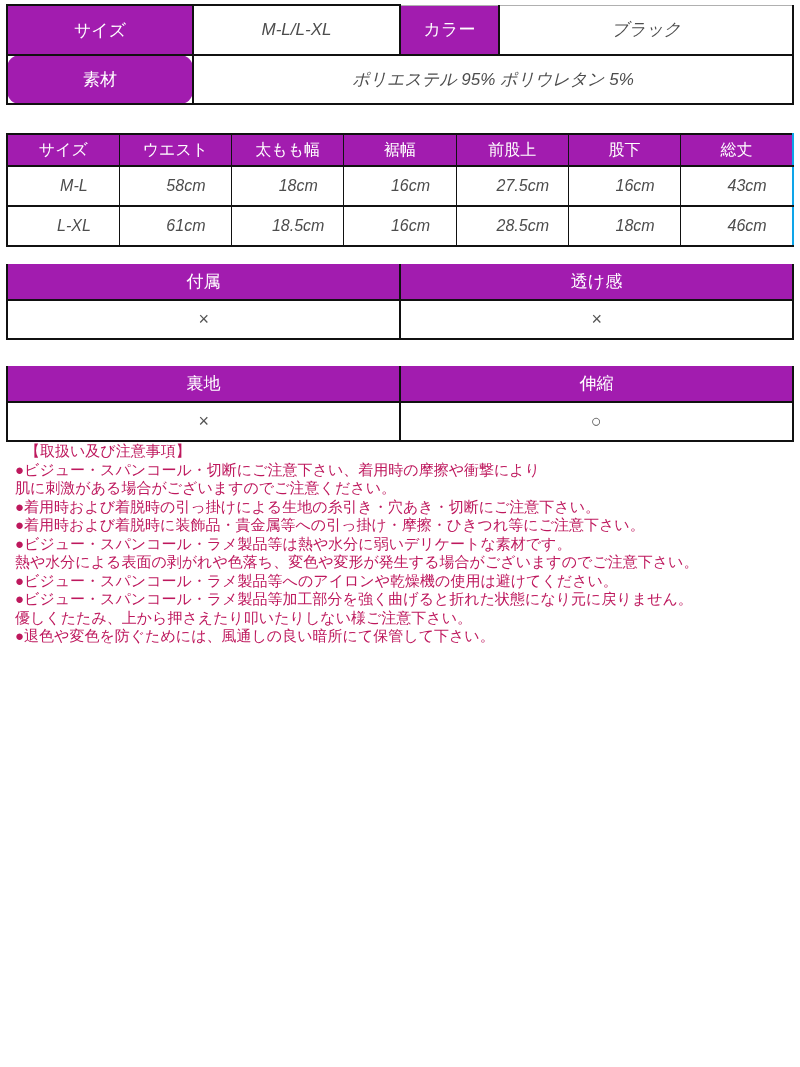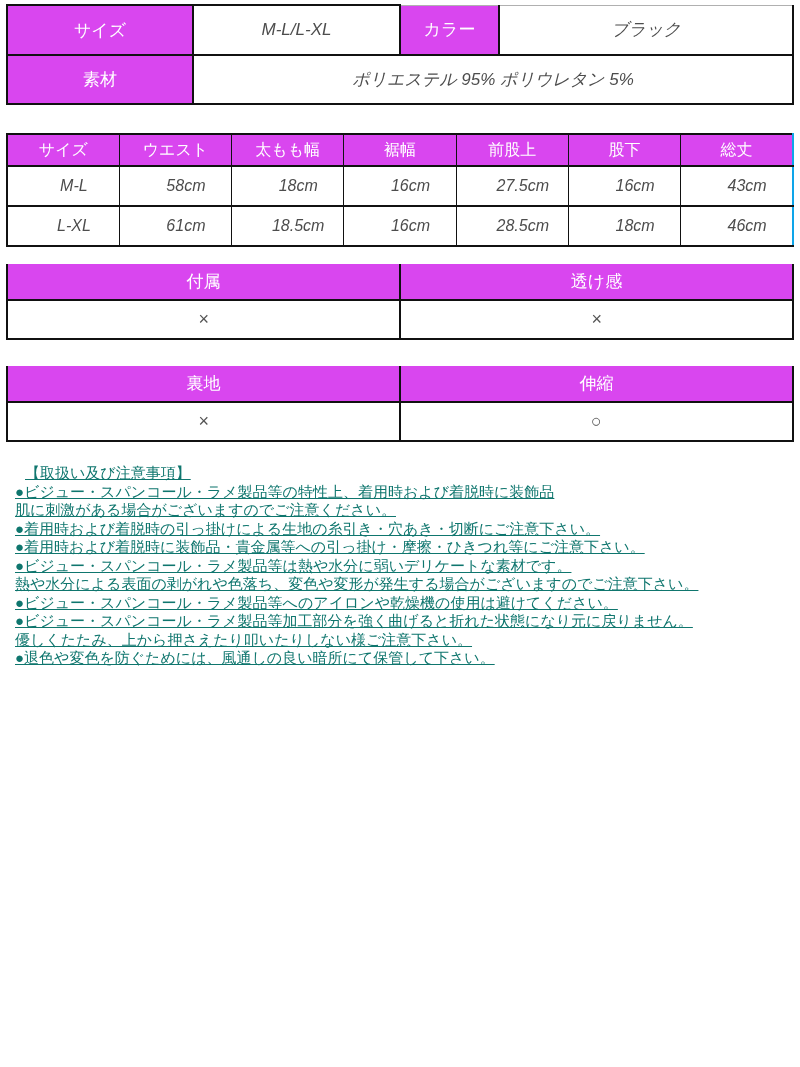--- a/index.html
+++ b/index.html
@@ -24,34 +24,34 @@
     table-layout: fixed;
   }
   td, th {
     text-align: center;
     vertical-align: middle;
     font-weight: normal;
     overflow: hidden;
     white-space: nowrap;
   }
   .hd {
-    background: #d946ef;
+    background: #a21caf;
     color: #ffffff;
   }
   .val {
     background: #ffffff;
     color: #4d4d4d;
     font-style: italic;
   }
 
   
   .t1 { font-size: 17px; }
   .t1 td { border: 2px solid #111111; }
   .t1 tr:first-child td { height: 46px; }
-  .t1 tr:last-child td { height: 45px; }
+  .t1 tr:last-child td { height: 45px; border-radius: 13px; }
   .t1 .w-label { width: 182px; }
   .t1 .w-sizeval { width: 203px; }
   .t1 .w-colorlabel { width: 95px; }
   .t1 .lt { border-top: 1px solid #b0b0b0; }
 
   
   .t2 { margin-top: 28px; font-size: 16px; }
   .t2 th, .t2 td {
     border-top: 2px solid #111111;
     border-bottom: 2px solid #111111;
@@ -72,26 +72,24 @@
     border-top: none;
   }
   .t3 td + td { border-left: 1px solid #111111; }
   .t3 tr.hrow td { height: 33px; }
   .t3 tr.vrow td { height: 35px; font-size: 18px; color: #555555; }
   .t3.first { margin-top: 17px; }
   .t3.second { margin-top: 26px; }
 
   
   .care {
-    margin-top: 22px;
     padding-left: 9px;
     font-size: 15px;
     line-height: 18.5px;
-    color: #0f766e;
-    text-decoration: underline;
+    color: #be185d;
   }
   .care .care-title { padding-left: 10px; }
 </style>
 </head>
 <body>
 
 <div class="page">
 
   <table class="t1">
     <tbody>
@@ -161,21 +159,21 @@
       </tr>
       <tr class="vrow">
         <td class="val">×</td>
         <td class="val">○</td>
       </tr>
     </tbody>
   </table>
 
   <div class="care">
     <div class="care-title">【取扱い及び注意事項】</div>
-    <div class="care-line">●ビジュー・スパンコール・ラメ製品等の特性上、着用時および着脱時に装飾品</div>
+    <div class="care-line">●ビジュー・スパンコール・切断にご注意下さい、着用時の摩擦や衝撃により</div>
     <div class="care-line">肌に刺激がある場合がございますのでご注意ください。</div>
     <div class="care-line">●着用時および着脱時の引っ掛けによる生地の糸引き・穴あき・切断にご注意下さい。</div>
     <div class="care-line">●着用時および着脱時に装飾品・貴金属等への引っ掛け・摩擦・ひきつれ等にご注意下さい。</div>
     <div class="care-line">●ビジュー・スパンコール・ラメ製品等は熱や水分に弱いデリケートな素材です。</div>
     <div class="care-line">熱や水分による表面の剥がれや色落ち、変色や変形が発生する場合がございますのでご注意下さい。</div>
     <div class="care-line">●ビジュー・スパンコール・ラメ製品等へのアイロンや乾燥機の使用は避けてください。</div>
     <div class="care-line">●ビジュー・スパンコール・ラメ製品等加工部分を強く曲げると折れた状態になり元に戻りません。</div>
     <div class="care-line">優しくたたみ、上から押さえたり叩いたりしない様ご注意下さい。</div>
     <div class="care-line">●退色や変色を防ぐためには、風通しの良い暗所にて保管して下さい。</div>
   </div>

